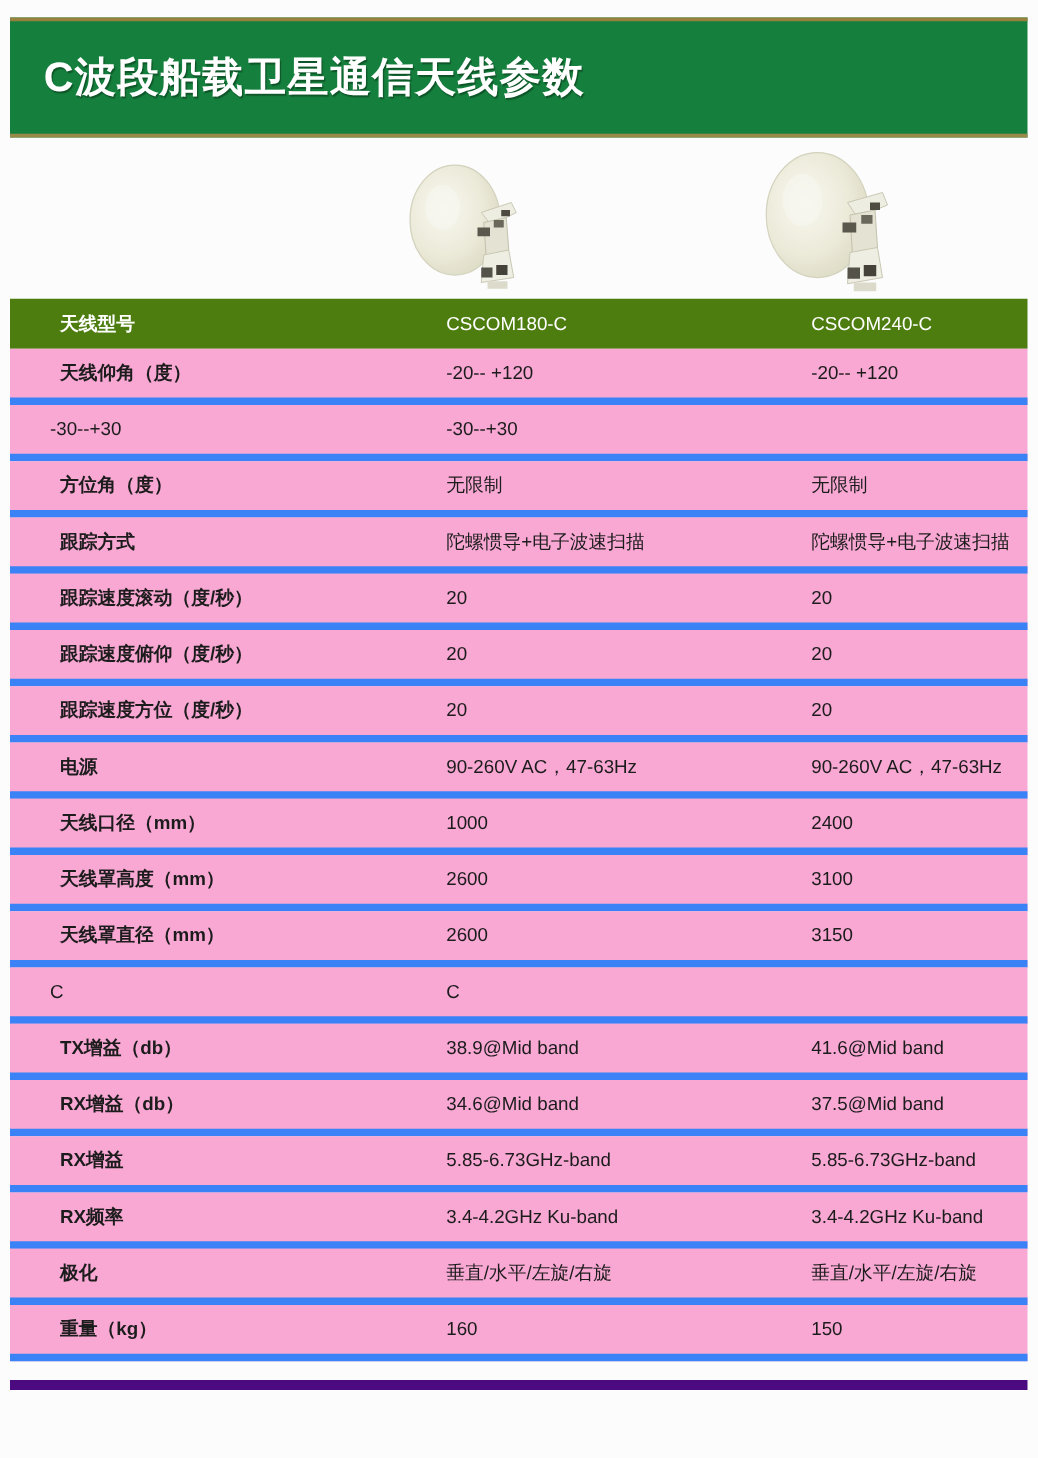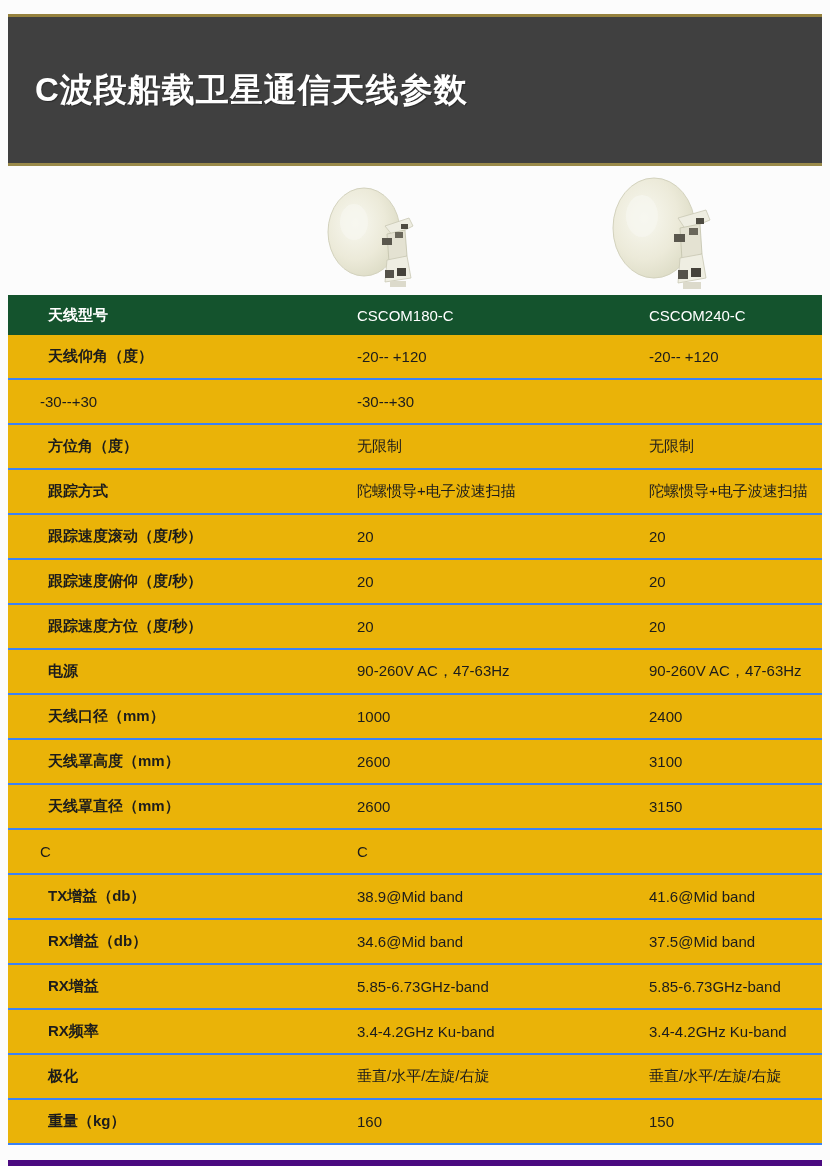--- a/index.html
+++ b/index.html
@@ -2,22 +2,22 @@
 <html><head>
 <meta charset="utf-8">
 <style>
   * { margin:0; padding:0; box-sizing:border-box; }
   html,body { width:830px; background:#fcfcfc; font-family:"Liberation Sans", sans-serif; }
   body { height:1166px; position:relative; color:#1c1c1c; }
 
   
   .banner {
     margin:14px 8px 0 8px;
-    height:152px;
-    background:#404040;
+    height:96px;
+    background:#15803d;
     border-top:3px solid #96823e;
     border-bottom:3px solid #9a8a4a;
     display:flex; align-items:center;
   }
   .banner-title {
     color:#ffffff; font-weight:bold; font-size:33px;
     padding-left:27px; letter-spacing:1px;
     text-shadow:1px 1px 1px rgba(0,0,0,.35);
   }
 
@@ -27,27 +27,27 @@
   .antenna-2 { position:absolute; left:612px; top:10px; }
 
   
   .spec-table { margin:0 8px; }
   .grid-row {
     display:grid;
     grid-template-columns:317px 292px 1fr;
     align-items:center;
   }
   .spec-header {
-    height:40px; background:#14532d; color:#ffffff;
+    height:40px; background:#4d7c0f; color:#ffffff;
   }
   .spec-header .c-label { font-weight:600; }
   .spec-row {
     height:45px;
-    border-bottom:2px solid #3b82f6;
-    background:#eab308;
+    border-bottom:6px solid #3b82f6;
+    background:#f9a8d4;
   }
   .c-label { padding-left:40px; font-size:15px; font-weight:600; }
   .c-val { font-size:15px; font-weight:400;margin-left:32px; }
   .spec-header .c-val { font-size:15px; }
 
   
   .bottom-bar { margin:15px 8px 0 8px; height:8px; background:#4b0a80; }
 </style>
 </head>
 <body>

